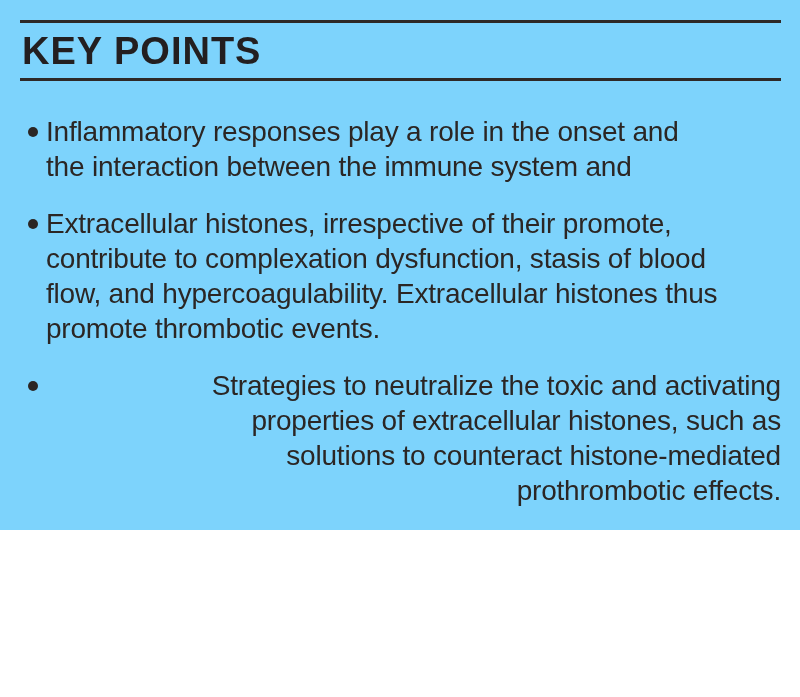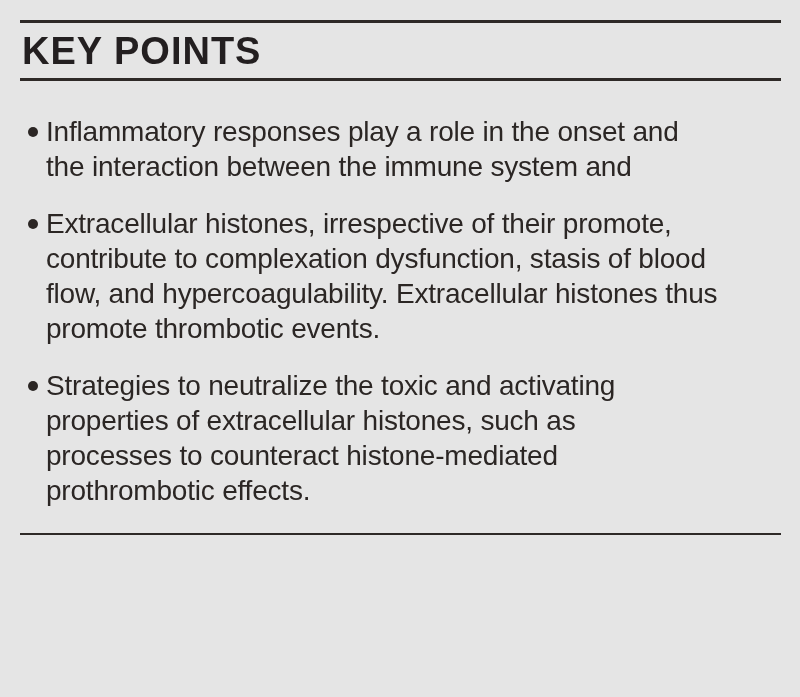--- a/index.html
+++ b/index.html
@@ -7,22 +7,22 @@
     padding: 0;
   }
   body {
     width: 800px;
     height: 697px;
     font-family: "Liberation Sans", sans-serif;
   }
   .panel {
     position: relative;
     width: 800px;
-    height: 697px;
-    background: #e5e5e5;
+    height: 530px;
+    background: #7dd3fc;
     box-sizing: border-box;
     overflow: hidden;
   }
   .inner {
     box-sizing: border-box;
     padding: 20px 19px 0 20px;
   }
   .rule {
     height: 3px;
     background: #2e2927;
@@ -44,20 +44,21 @@
     margin: 33px 0 0 0;
     padding: 0;
   }
   .bullet-item {
     display: flex;
     align-items: flex-start;
     margin: 0 0 22px 0;
   }
   .bullet-item:last-child {
     margin-bottom: 8px;
+    text-align: right;
   }
   .dot {
     flex: 0 0 auto;
     width: 10px;
     height: 10px;
     border-radius: 50%;
     background: #2b2624;
     margin: 13px 8px 0 8px;
   }
   .lines {
@@ -102,21 +103,21 @@
           <div class="line">flow, and hypercoagulability. Extracellular histones thus</div>
           <div class="line">promote thrombotic events.</div>
         </div>
       </li>
 
       <li class="bullet-item">
         <span class="dot"></span>
         <div class="lines">
           <div class="line">Strategies to neutralize the toxic and activating</div>
           <div class="line">properties of extracellular histones, such as</div>
-          <div class="line">processes to counteract histone-mediated</div>
+          <div class="line">solutions to counteract histone-mediated</div>
           <div class="line">prothrombotic effects.</div>
         </div>
       </li>
 
     </ul>
 
     <div class="rule bottom"></div>
 
   </div>
 </div>

